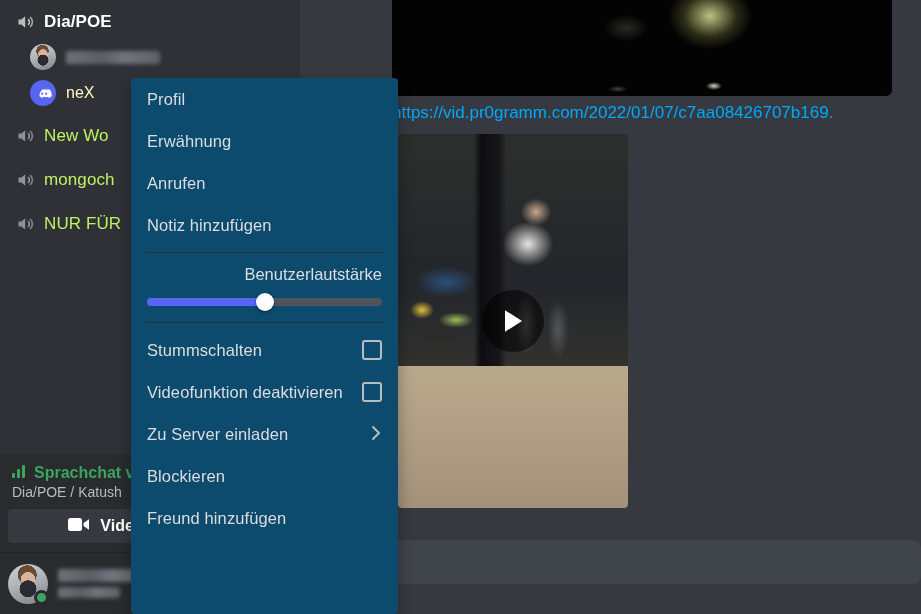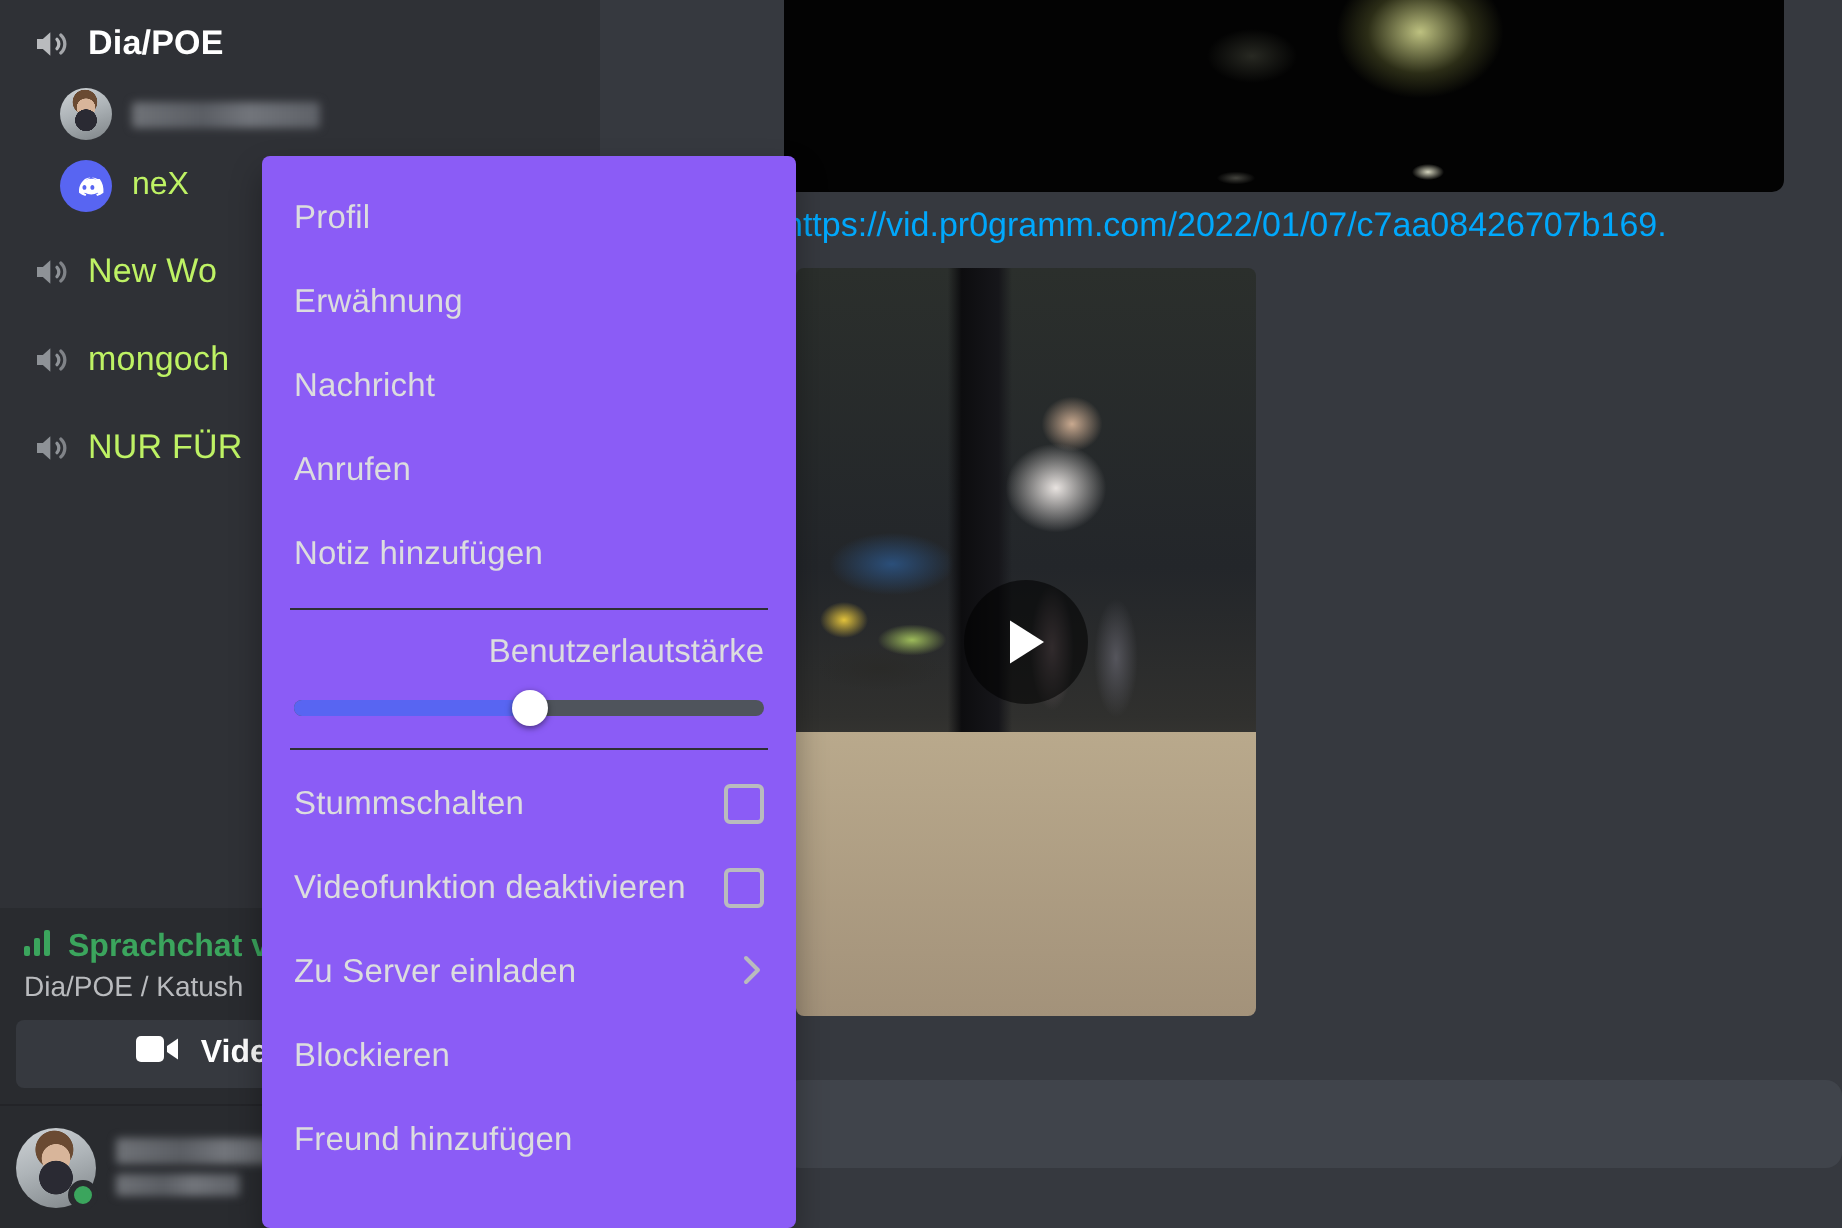--- a/index.html
+++ b/index.html
@@ -33,21 +33,21 @@
   .channel.active .ch-label { color: #ffffff; font-weight: 600; }
   .channel.idle .ch-label { color: #bef264; }
 
   .spk-icon { flex: 0 0 auto; width: 20px; height: 20px; display: block; }
 
   .member {
     display: flex; align-items: center; gap: 10px;
     height: 36px; margin: 0 8px 0 8px; padding: 0 8px 0 22px;
   }
   .avatar-sm { width: 26px; height: 26px; border-radius: 50%; flex: 0 0 auto; overflow: hidden; position: relative; }
-  .member-name { font-size: 16px; color: #bef264; white-space: nowrap; }
+  .member-name { font-size: 16px; color: #fef9c3; white-space: nowrap; }
   .blurred-name {
     height: 13px; border-radius: 2px;
     background: linear-gradient(90deg,#6f7277 0%,#5b5e64 38%,#72757b 62%,#5e6167 100%);
     filter: blur(2.2px);
   }
 
   
   .photo-av {
     background:
       radial-gradient(circle at 50% 62%, #2a2a33 0 26%, rgba(0,0,0,0) 27%),
@@ -152,24 +152,24 @@
   #chat-input-box {
     position: absolute; left: 92px; top: 540px;
     width: 529px; height: 44px;
     background: #40444b; border-radius: 8px;
   }
 
   
   #context-menu {
     position: absolute; left: 131px; top: 78px;
     width: 267px; height: 536px;
-    background: #8b5cf6;
+    background: #0c4a6e;
     border-radius: 4px;
     box-shadow: 0 8px 16px rgba(0,0,0,.32);
-    padding: 10px 0 8px 0;
+    padding: 0 0 8px 0;
     overflow: hidden;
   }
   .menu-item {
     display: flex; align-items: center;
     height: 42px; padding: 0 16px;
     color: #dcddde; font-size: 16.5px; letter-spacing: .1px;
     white-space: nowrap;
   }
   .menu-item .mi-label { flex: 1 1 auto; }
   .menu-sep { height: 1px; background: #2d2f34; margin: 6px 14px; }
@@ -308,23 +308,20 @@
 
   <div id="context-menu">
 
     <div class="menu-item">
       <span class="mi-label">Profil</span>
     </div>
     <div class="menu-item">
       <span class="mi-label">Erwähnung</span>
     </div>
     <div class="menu-item">
-      <span class="mi-label">Nachricht</span>
-    </div>
-    <div class="menu-item">
       <span class="mi-label">Anrufen</span>
     </div>
     <div class="menu-item">
       <span class="mi-label">Notiz hinzufügen</span>
     </div>
 
     <div class="menu-sep"></div>
 
     <div id="volume-section">
       <div id="volume-label">Benutzerlautstärke</div>

